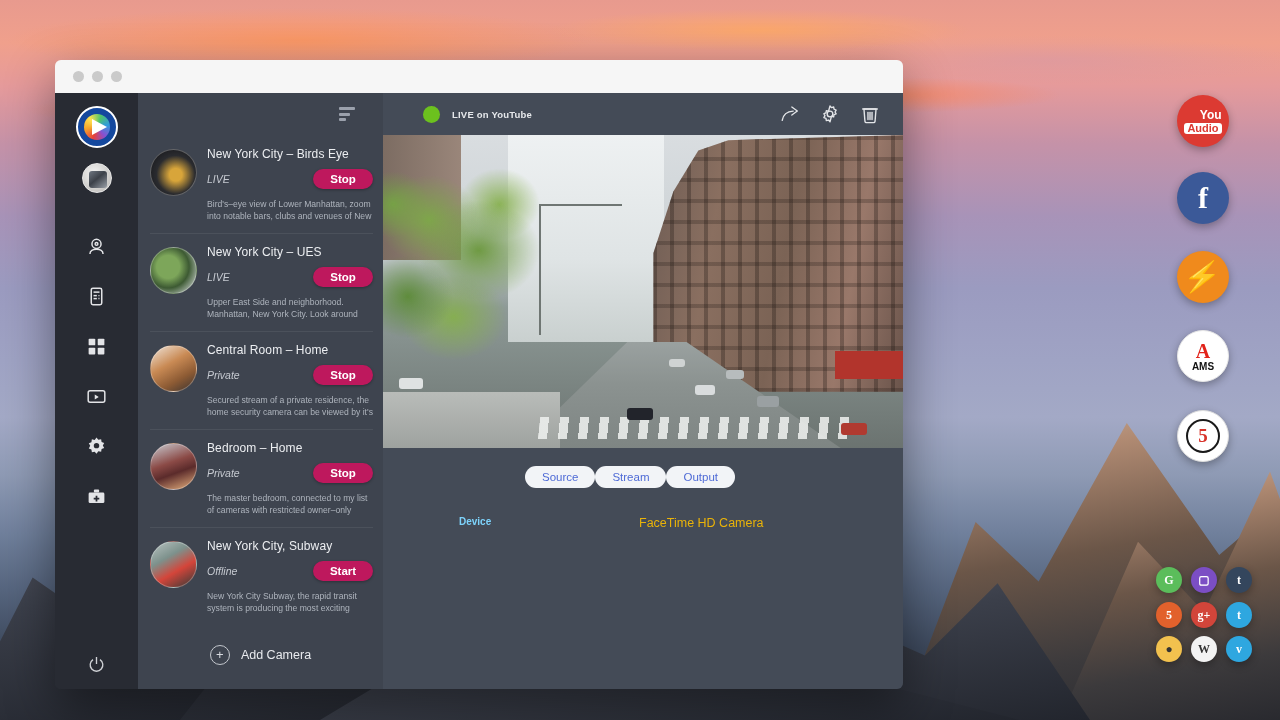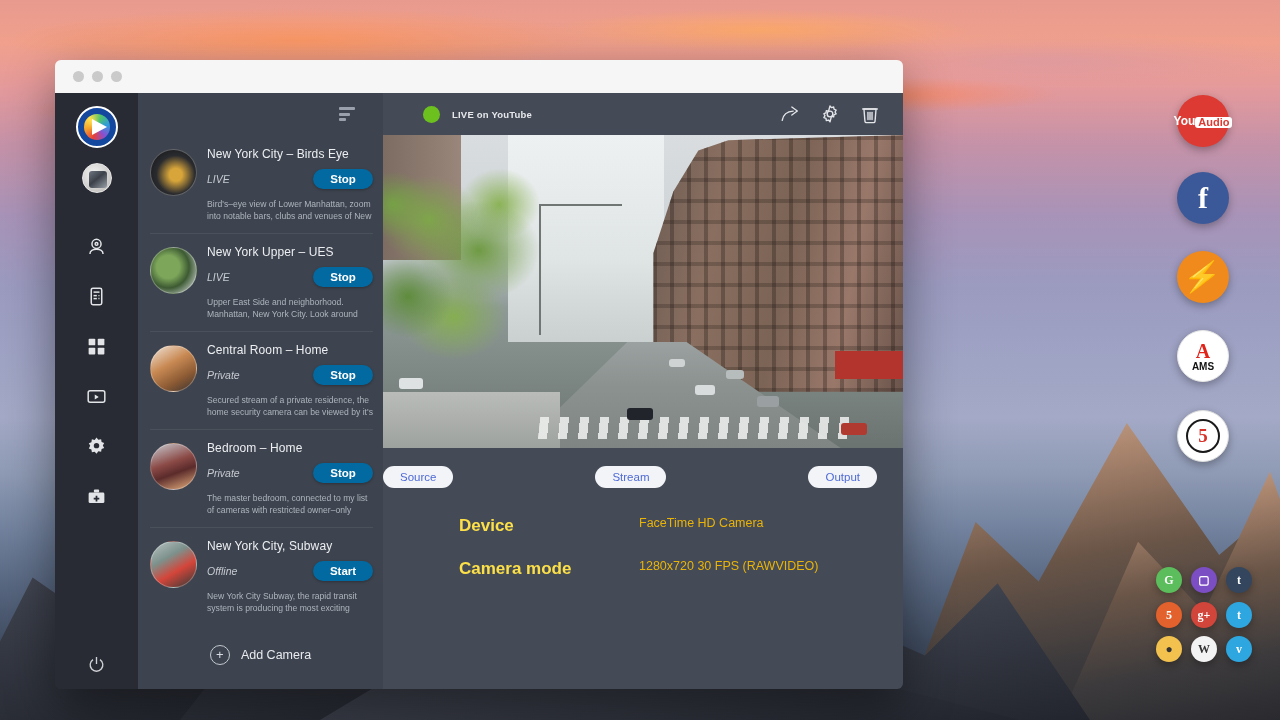--- a/index.html
+++ b/index.html
@@ -136,21 +136,21 @@
   .th2{ background: radial-gradient(circle at 38% 42%, #7da65a 0 30%, #3d5a33 55%, #dfe3e6 95%); }
   .th3{ background: linear-gradient(150deg,#f0e5da 0%, #c98a54 40%, #8d5b34 70%, #3a3330 100%); }
   .th4{ background: linear-gradient(160deg,#c9ccd2 0%, #8b4a46 42%, #5b2b2b 62%, #e8b27f 100%); }
   .th5{ background: linear-gradient(150deg,#b9c4c2 0%, #7d918c 35%, #d4453a 62%, #2e3a38 100%); }
 
   .cam-main { flex: 1 1 auto; min-width: 0; }
   .cam-title { color:#eceef1; font-size: 12px; padding-top: 4px; letter-spacing:.1px; }
   .cam-statusrow { display:flex; align-items:center; margin-top: 8px; }
   .cam-status { color:#c6cad1; font-size: 10.5px; flex:1 1 auto;font-style:italic; }
   .cam-btn {
-    background: #0369a1; color:#fff; border:none; border-radius: 12px;
+    background: #be185d; color:#fff; border:none; border-radius: 12px;
     font-size: 11.5px; font-weight: bold; font-family:"Liberation Sans",sans-serif;
     padding: 4px 0; width: 60px; text-align:center; cursor:pointer;
     box-shadow: 0 1px 3px rgba(0,0,0,.3);
   }
   .cam-desc {
     color:#aeb4bd; font-size: 8.6px; line-height: 1.45; margin-top: 9px;
     max-height: 25px; overflow: hidden;
   }
 
   #add-camera {
@@ -218,31 +218,31 @@
   #vid-crosswalk{
     position:absolute; left:30%; bottom:3%; width:60%; height:7%;
     background: repeating-linear-gradient(90deg, rgba(240,242,240,.85) 0 9px, rgba(255,255,255,0) 9px 20px);
     transform: skewX(-6deg);
   }
   #vid-awning{ position:absolute; right:0; bottom:22%; width:13%; height:9%; background:#b2342c; }
   #vid-lamp{ position:absolute; left:30%; top:22%; width:16%; height:2px; background:#6f7673; }
   #vid-lamp2{ position:absolute; left:30%; top:22%; width:2px; height:42%; background:#6f7673;}
 
   
-  #seg-tabs { display:flex; justify-content:space-between; gap: 22px; margin-top: 18px; padding-right: 26px; }
+  #seg-tabs { display:flex; justify-content:center; margin-top: 18px; padding-right: 26px; }
   .seg {
     background:#f2f4f7; color:#4e6ad6; font-size:11.5px;
     border:none; border-radius:12px; padding:5px 17px; cursor:pointer;
     font-family:"Liberation Sans",sans-serif;
   }
 
   
   #info { padding: 28px 0 0 76px; }
   .inf-row { display:flex; margin-bottom: 23px; }
-  .inf-k { width: 180px; color:#fde047; font-size: 17px; font-weight:bold; }
+  .inf-k { width: 180px; color:#7dd3fc; font-size: 10px; font-weight:bold; }
   .inf-v { color:#eab308; font-size: 12.5px; }
 
   
   .dsk { position:absolute; border-radius:50%; display:flex; align-items:center; justify-content:center;
     box-shadow: 0 3px 8px rgba(0,0,0,.3); cursor:pointer; }
   .dsk-big{ width:52px; height:52px; }
   .dsk-sm{ width:26px; height:26px; font-size:12px; font-weight:bold; color:#fff;
     font-family:"Liberation Serif",serif; }
 </style>
 </head>
@@ -359,21 +359,21 @@
                 <div class="cam-statusrow">
                   <div class="cam-status">LIVE</div>
                   <button class="cam-btn">Stop</button>
                 </div>
                 <div class="cam-desc">Bird's–eye view of Lower Manhattan, zoom into notable bars, clubs and venues of New York ...</div>
               </div>
             </div>
             <div class="cam-row">
               <div class="cam-thumb th2"></div>
               <div class="cam-main">
-                <div class="cam-title">New York Upper – UES</div>
+                <div class="cam-title">New York City – UES</div>
                 <div class="cam-statusrow">
                   <div class="cam-status">LIVE</div>
                   <button class="cam-btn">Stop</button>
                 </div>
                 <div class="cam-desc">Upper East Side and neighborhood. Manhattan, New York City. Look around Central Park, the ...</div>
               </div>
             </div>
             <div class="cam-row">
               <div class="cam-thumb th3"></div>
               <div class="cam-main">
@@ -470,33 +470,29 @@
             <button class="seg">Source</button>
             <button class="seg">Stream</button>
             <button class="seg">Output</button>
           </div>
 
         <div id="info">
             <div class="inf-row">
               <div class="inf-k">Device</div>
               <div class="inf-v">FaceTime HD Camera</div>
             </div>
-            <div class="inf-row">
-              <div class="inf-k">Camera mode</div>
-              <div class="inf-v">1280x720 30 FPS (RAWVIDEO)</div>
-            </div>
           </div>
       </div>
     </div>
 
   </div>
 
   <div id="dsk-big-wrap">
       <div class="dsk dsk-big" style="left: 1177px; top: 95px; background: rgb(220, 58, 50);">
-        <span style="display:flex;flex-direction:row;align-items:flex-start;line-height:1;">
+        <span style="display:flex;flex-direction:column;align-items:flex-end;line-height:1;">
           <span style="color:#fff;font-size:12px;font-weight:bold;font-family:'Liberation Sans',sans-serif;">You</span>
           <span style="background:#fff;color:#dc3a32;font-size:11px;font-weight:bold;border-radius:3px;padding:0 3px;margin-top:2px;font-family:'Liberation Sans',sans-serif;">Audio</span>
         </span>
       </div>
       <div class="dsk dsk-big" style="left: 1177px; top: 172px; background: rgb(59, 89, 152);">
         <span style="color:#fff;font-size:30px;font-weight:bold;font-family:'Liberation Serif',serif;line-height:1;">f</span>
       </div>
       <div class="dsk dsk-big" style="left: 1177px; top: 251px; background: rgb(240, 138, 28);">
         <span style="color:#fff;font-size:30px;line-height:1;transform:skewX(-8deg);">⚡</span>
       </div>

